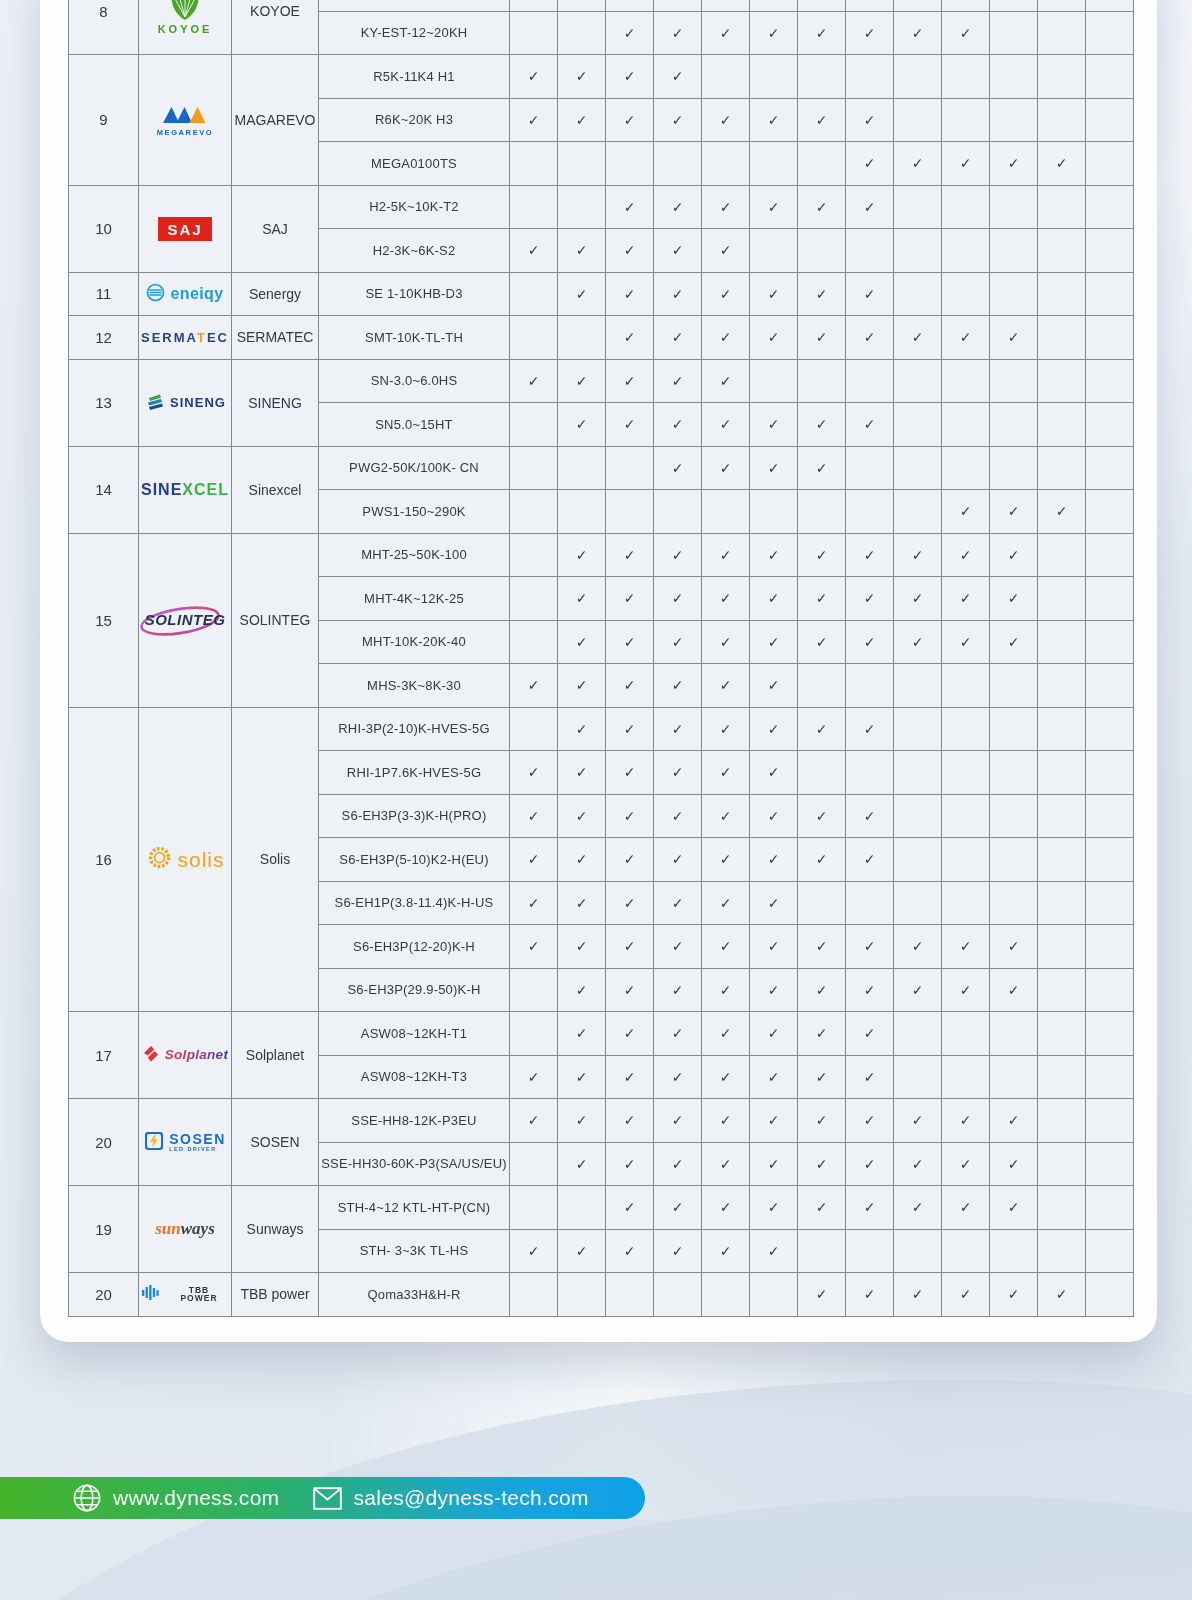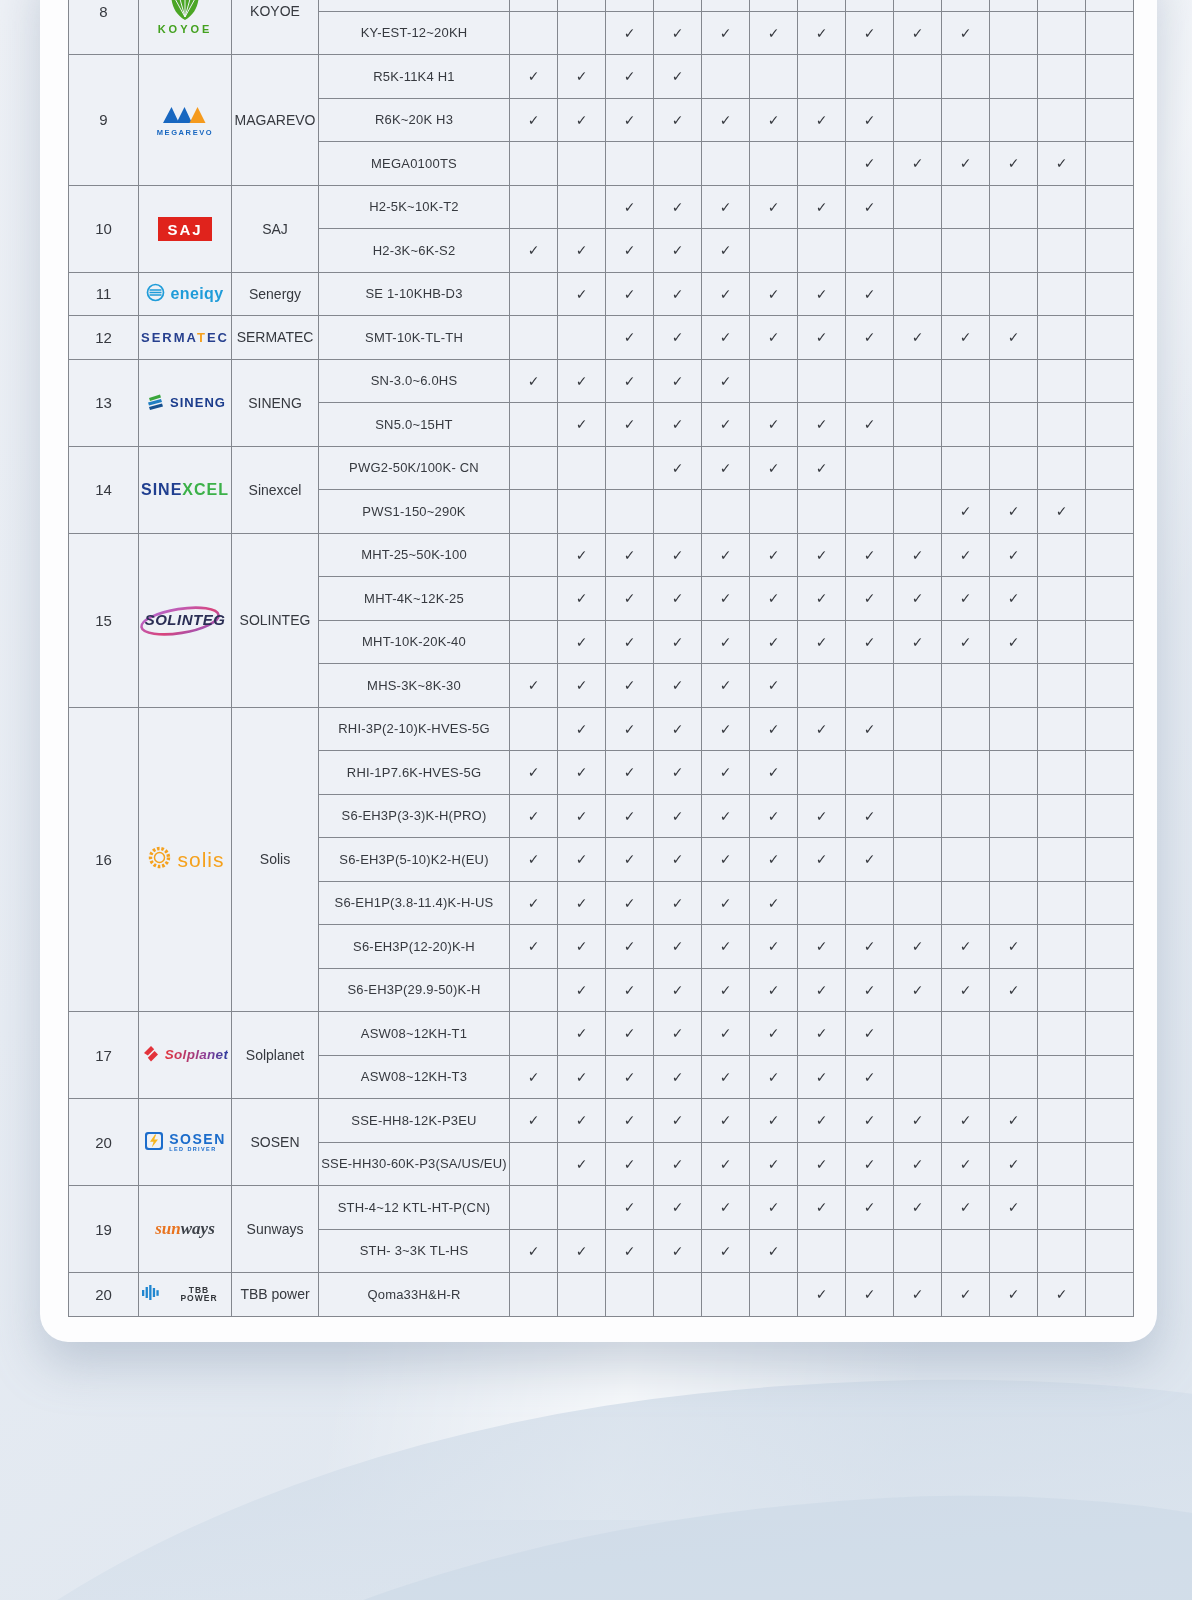--- a/index.html
+++ b/index.html
@@ -715,13 +715,33 @@
           <td class="check-cell" style="width: 48px;">✓</td>
           <td class="check-cell" style="width: 48px;">✓</td>
           <td class="check-cell" style="width: 48px;">✓</td>
           <td class="check-cell" style="width: 48px;">✓</td>
           <td class="check-cell" style="width: 48px;">✓</td>
           <td class="check-cell" style="width: 48px;"></td>
         </tr>
       </tbody>
   </table>
 
+  <div class="footer-pill">
+    <span class="ic">
+      <svg width="30" height="30" viewBox="0 0 30 30" fill="none" stroke="#ffffff" stroke-width="1.6">
+        <circle cx="15" cy="15" r="12.6"></circle>
+        <ellipse cx="15" cy="15" rx="5.8" ry="12.6"></ellipse>
+        <path d="M2.4 15 H27.6 M4.2 8.2 H25.8 M4.2 21.8 H25.8"></path>
+      </svg>
+    </span>
+    <span class="gap-sm"></span>
+    <span class="txt">www.dyness.com</span>
+    <span class="gap-lg"></span>
+    <span class="ic">
+      <svg width="29" height="23" viewBox="0 0 29 23" fill="none" stroke="#ffffff" stroke-width="1.8">
+        <rect x="1.2" y="1.2" width="26.6" height="20.6"></rect>
+        <path d="M1.8 2 L14.5 12.5 L27.2 2"></path>
+      </svg>
+    </span>
+    <span class="gap-sm"></span>
+    <span class="txt">sales@dyness-tech.com</span>
+  </div>
 </div>
 
 </body></html>

